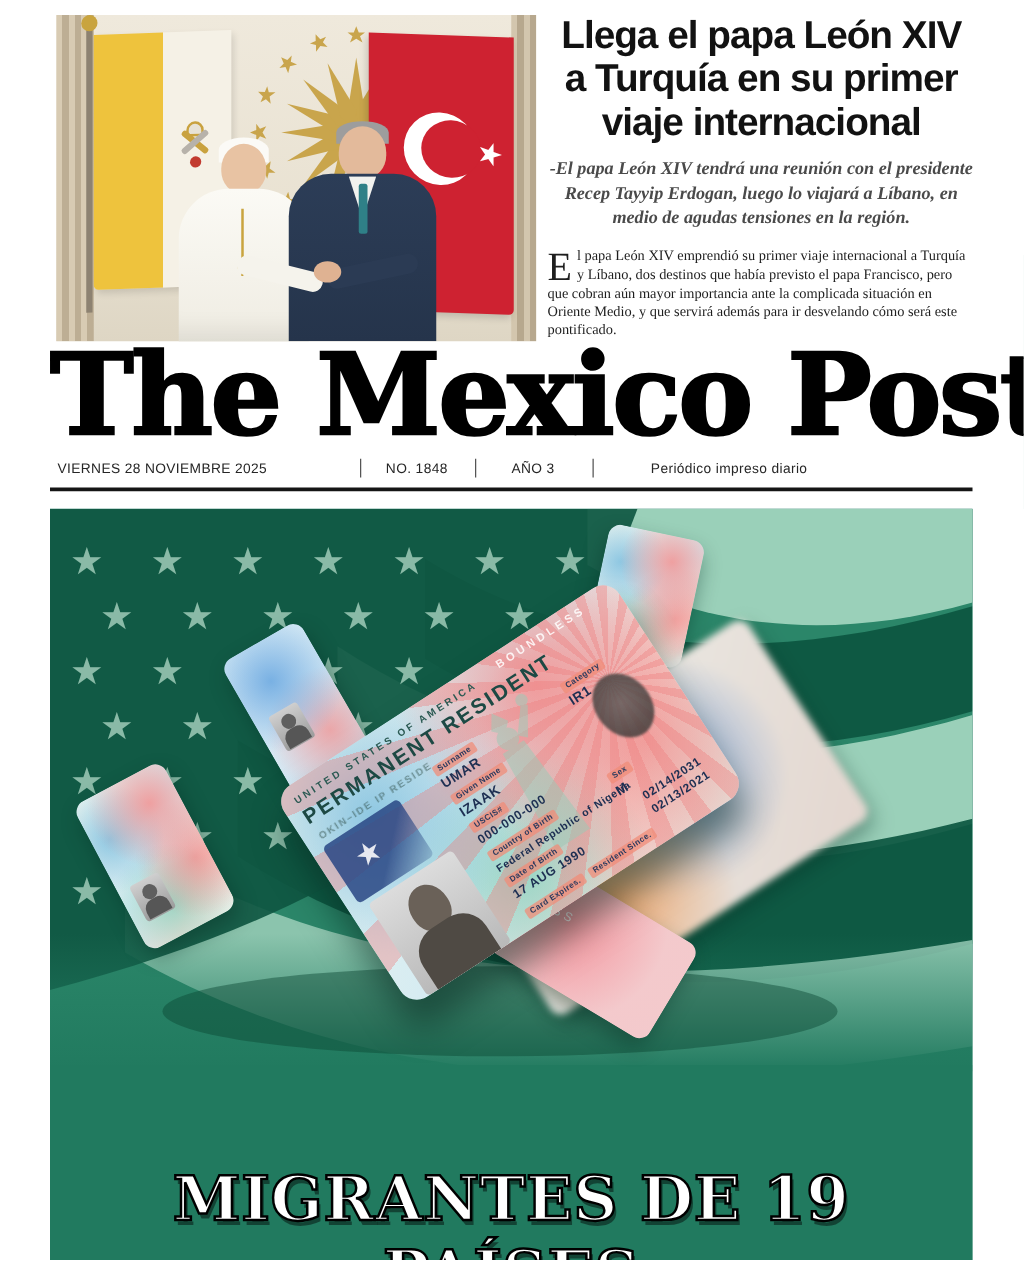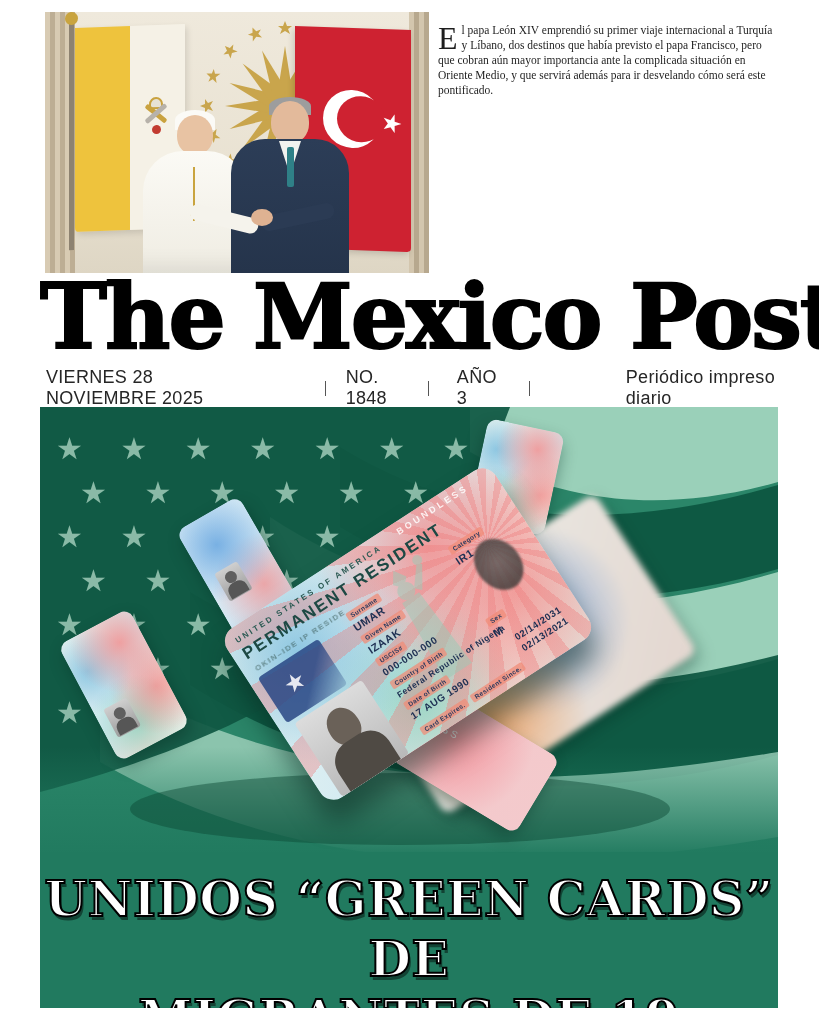--- a/index.html
+++ b/index.html
@@ -58,26 +58,26 @@
              font-size:14.5px; line-height:1.35; color:#4a4a4a; text-align:center; }
   .bodytext { margin-top:13px; font-family:"Liberation Serif", serif; font-size:11.5px; line-height:1.3;
               color:#1e1e1e; }
   .bodytext p { margin:0; }
   .dropcap { float:left; font-size:32px; line-height:.82; padding:2px 4px 0 0; font-family:"Liberation Serif", serif; }
 
   
   .masthead { position:absolute; left:40px; right:41px; top:272px; }
   .mtitle { text-align:center; font-family:"DejaVu Serif", serif; font-weight:bold; font-size:90px;
             line-height:.98; letter-spacing:-2px; color:#000; -webkit-text-stroke:2px #000; white-space:nowrap; }
-  .inforow { margin-top:7px; display:flex; align-items:center; font-size:18px; color:#262626; letter-spacing:.3px; }
+  .inforow { margin-top:7px; display:flex; align-items:center; font-size:11px; color:#262626; letter-spacing:.3px; }
   .inforow .vr { width:1px; height:15px; background:#555; }
   .i-date { margin-left:6px; margin-right:74px; }
   .i-issue { margin-left:20px; margin-right:22px; }
   .i-year { margin-left:28px; margin-right:30px; }
-  .i-tag { margin-left:96px; }
+  .i-tag { margin-left:46px; }
   .rule { margin-top:8px; height:3px; background:#151515; }
 
   
   .hero { position:absolute; left:40px; top:407px; width:738px; height:601px; background:#217a5f; overflow:hidden; }
   .hero svg.flag { position:absolute; inset:0; }
   .stars { font-size:30px; fill:#b9e0cd; opacity:.72; letter-spacing:14px; font-family:"DejaVu Sans", sans-serif; }
 
   .card { position:absolute; border-radius:10px; box-shadow:0 8px 16px rgba(4,42,32,.4); overflow:hidden; }
   .pastel { background:
       radial-gradient(circle at 70% 20%, rgba(243,146,146,.85), rgba(243,146,146,0) 42%),
@@ -216,20 +216,24 @@
         <div class="tie"></div>
     </div>
     <div class="shake">
       <div class="armw"></div>
         <div class="armd"></div>
         <div class="hands"></div>
     </div>
   </div>
 
   <div class="story">
+    <h1><span>Llega el papa León XIV</span><br>
+      <span>a Turquía en su primer</span><br>
+      <span>viaje internacional</span></h1>
+    <p class="subhead">-El papa León XIV tendrá una reunión con el presidente Recep Tayyip Erdogan, luego lo viajará a Líbano, en medio de agudas tensiones en la región.</p>
     <div class="bodytext">
       <p><span class="dropcap">E</span><span>l papa León XIV emprendió su primer viaje internacional a Turquía y Líbano, dos destinos que había previsto el papa Francisco, pero que cobran aún mayor importancia ante la complicada situación en Oriente Medio, y que servirá además para ir desvelando cómo será este pontificado.</span></p>
     </div>
   </div>
 
   <div class="masthead">
     <div class="mtitle">The Mexico Post</div>
     <div class="inforow">
       <span class="i-date">VIERNES 28 NOVIEMBRE 2025</span>
       <span class="vr"></span>
@@ -327,18 +331,18 @@
       <div class="gc-value" style="left:240px; top:61px;">IR1</div>
       <div class="gc-fingerprint"></div>
       <div class="gc-label" style="left:232px; top:131px;">Sex</div>
       <div class="gc-value" style="left:232px; top:142px;">M</div>
       <div class="gc-value" style="left:248px; top:157px; font-size:9.5px;">02/14/2031</div>
       <div class="gc-value" style="left:248px; top:170px; font-size:9.5px;">02/13/2021</div>
     </div>
 
     <div class="hero-headline">
       <br>
-      <span>UNIDOS “GREEN CARDS” DE</span><br>
+      <br>
       <span>MIGRANTES DE 19 PAÍSES</span>
     </div>
   </div>
 
 </div>
 
 </body></html>

